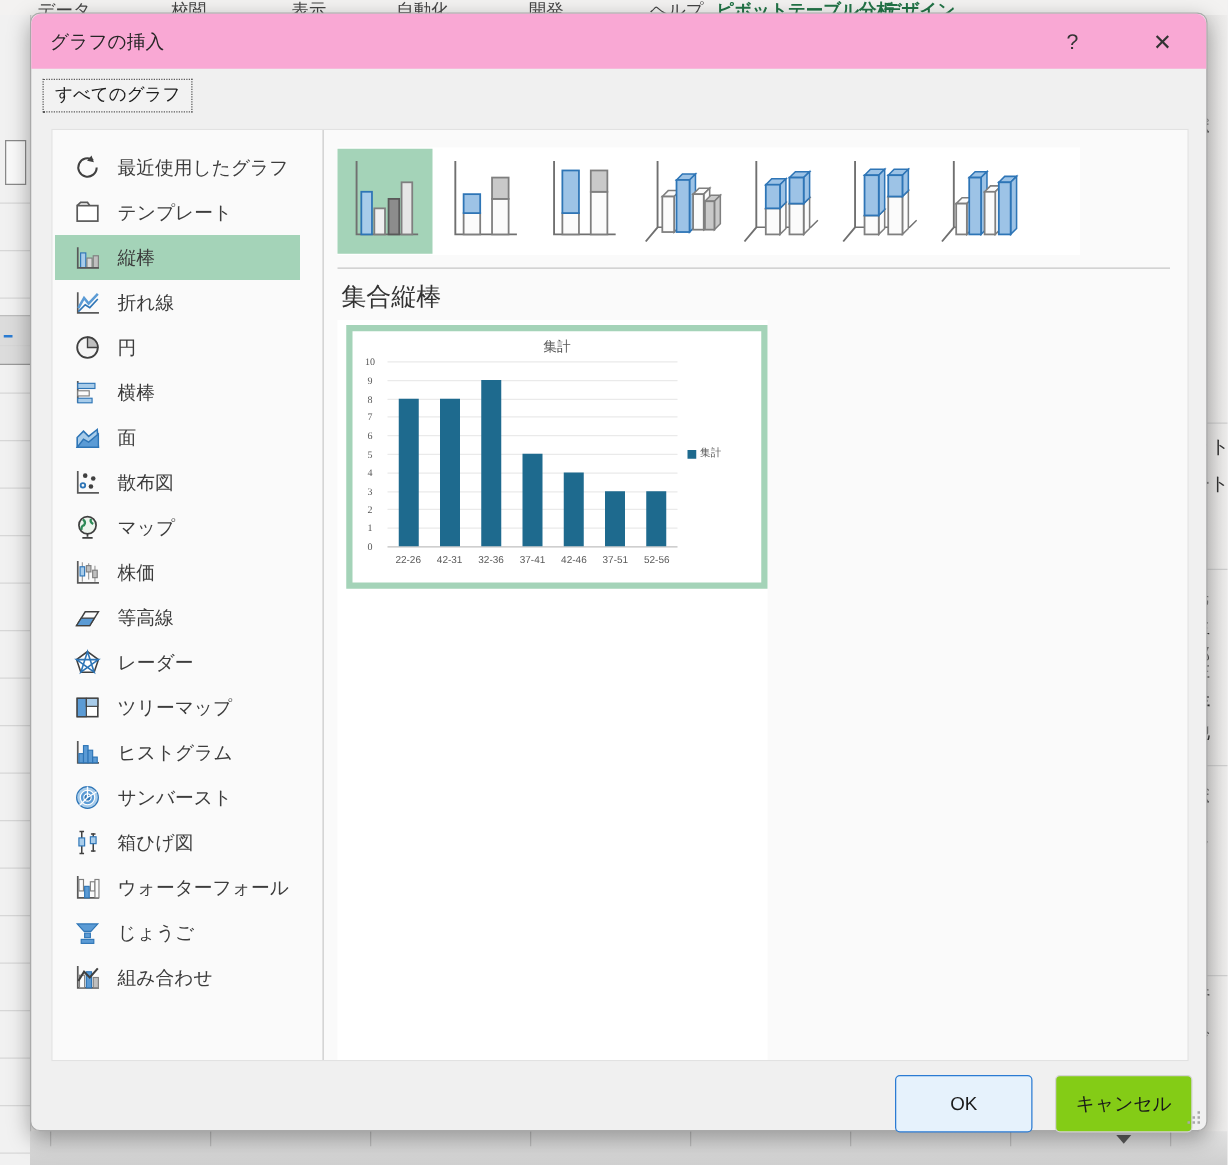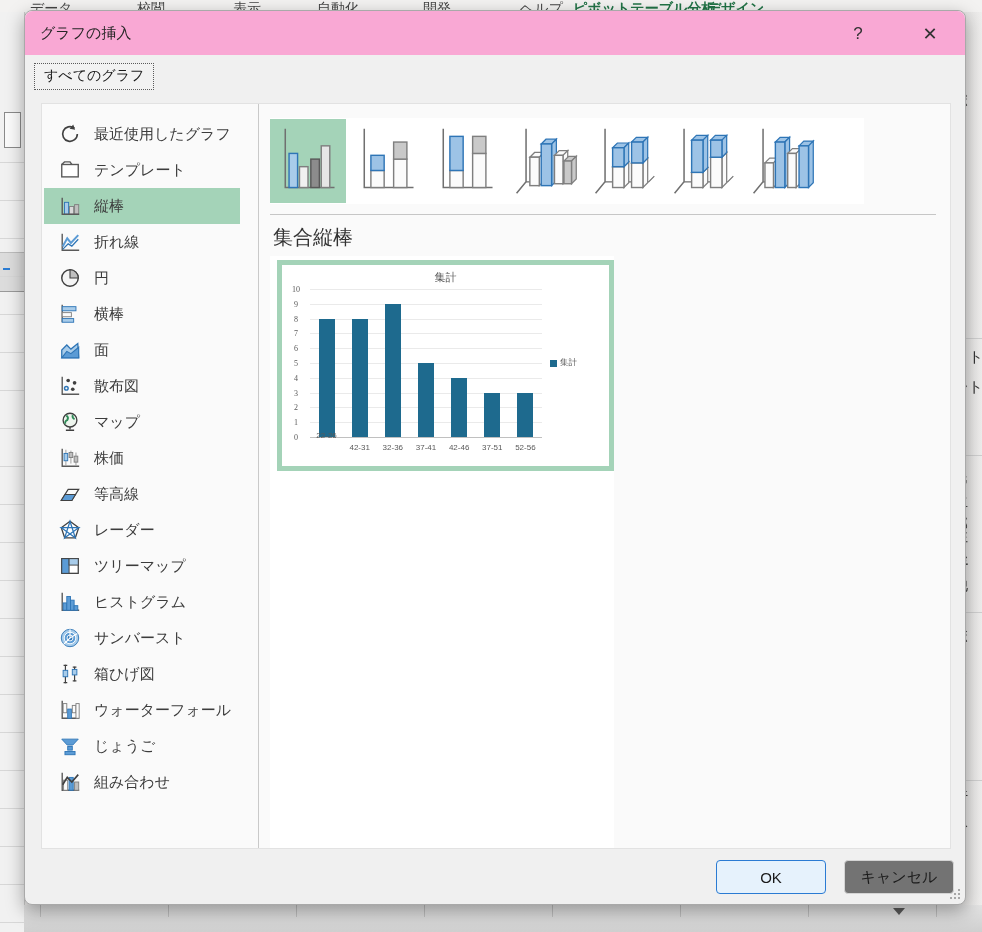--- a/index.html
+++ b/index.html
@@ -68,24 +68,24 @@
   .chart{position:relative;width:100%;height:100%;overflow:hidden;}
   .chart .ctitle{position:absolute;left:0;top:5px;width:100%;text-align:center;font-size:11px;color:#595959;}
   .chart .grid{position:absolute;height:1px;background:#eaeaea;}
   .chart .grid.base{background:#c0c0c0;}
   .chart .ylab{position:absolute;width:20px;text-align:center;font-size:8px;color:#595959;font-family:Liberation Serif, serif;}
   .chart .xlab{position:absolute;text-align:center;font-size:8px;color:#595959;}
   .chart .bar{position:absolute;}
   .chart .legend{position:absolute;display:flex;align-items:center;font-size:8.5px;color:#595959;}
   .chart .legend .sq{width:7px;height:7px;margin-right:3px;}
   
-  .btn{position:absolute;top:849px;width:110px;height:34px;font-size:15px;color:#1a1a1a;
+  .btn{position:absolute;top:849px;width:110px;height:46px;font-size:15px;color:#1a1a1a;
        display:flex;align-items:center;justify-content:center;box-sizing:border-box;border-radius:4px;cursor:default;}
   .btn.ok{left:691px;background:#e6f2fc;border:1.5px solid #2b7bd3;}
-  .btn.cancel{left:819px;background:#737373;border:1px solid #d4d4d4;}
+  .btn.cancel{left:819px;background:#84cc16;border:1px solid #d4d4d4;}
   .grip{position:absolute;right:3px;bottom:3px;width:12px;height:12px;}
   .grip i{position:absolute;width:2px;height:2px;background:#a8a8a8;}
 </style>
 </head>
 <body>
 
 <div class="bg-ribbon" id="bgRibbon">
     <span style="left: 30px;">データ</span>
     <span style="left: 137px;">校閲</span>
     <span style="left: 233px;">表示</span>
@@ -490,21 +490,21 @@
           <div class="ylab" style="left: 4px; top: 79.2px;">6</div>
           <div class="grid" style="left: 28px; width: 232px; top: 68.4px;"></div>
           <div class="ylab" style="left: 4px; top: 64.4px;">7</div>
           <div class="grid" style="left: 28px; width: 232px; top: 53.6px;"></div>
           <div class="ylab" style="left: 4px; top: 49.6px;">8</div>
           <div class="grid" style="left: 28px; width: 232px; top: 38.8px;"></div>
           <div class="ylab" style="left: 4px; top: 34.8px;">9</div>
           <div class="grid" style="left: 28px; width: 232px; top: 24px;"></div>
           <div class="ylab" style="left: 4px; top: 20px;">10</div>
           <div class="bar" style="left: 36.5714px; width: 16px; top: 53.6px; height: 118.4px; background: rgb(30, 106, 142);"></div>
-          <div class="xlab" style="left: 28px; width: 33.1429px; top: 166px;">22-26</div>
+          <div class="xlab" style="left: 28px; width: 33.1429px; top: 178px;">22-26</div>
           <div class="bar" style="left: 69.7143px; width: 16px; top: 53.6px; height: 118.4px; background: rgb(30, 106, 142);"></div>
           <div class="xlab" style="left: 61.1429px; width: 33.1429px; top: 178px;">42-31</div>
           <div class="bar" style="left: 102.857px; width: 16px; top: 38.8px; height: 133.2px; background: rgb(30, 106, 142);"></div>
           <div class="xlab" style="left: 94.2857px; width: 33.1429px; top: 178px;">32-36</div>
           <div class="bar" style="left: 136px; width: 16px; top: 98px; height: 74px; background: rgb(30, 106, 142);"></div>
           <div class="xlab" style="left: 127.429px; width: 33.1429px; top: 178px;">37-41</div>
           <div class="bar" style="left: 169.143px; width: 16px; top: 112.8px; height: 59.2px; background: rgb(30, 106, 142);"></div>
           <div class="xlab" style="left: 160.571px; width: 33.1429px; top: 178px;">42-46</div>
           <div class="bar" style="left: 202.286px; width: 16px; top: 127.6px; height: 44.4px; background: rgb(30, 106, 142);"></div>
           <div class="xlab" style="left: 193.714px; width: 33.1429px; top: 178px;">37-51</div>

